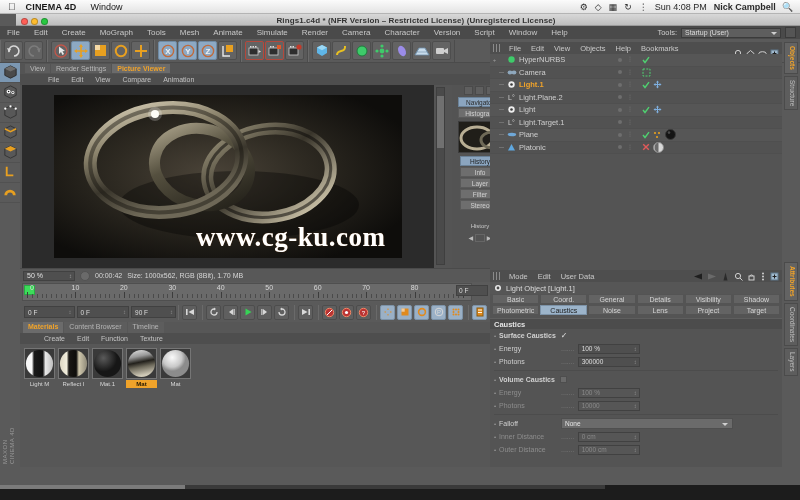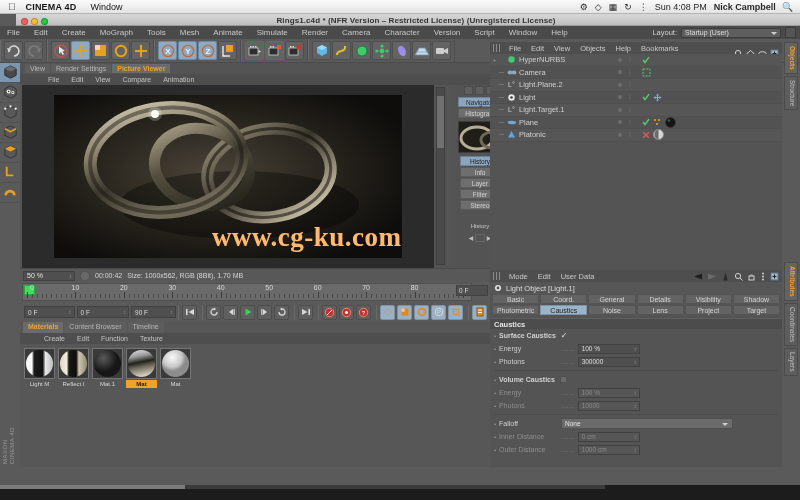--- a/index.html
+++ b/index.html
@@ -200,22 +200,22 @@
   .bottombar { position:absolute; left:0; top:467px; width:800px; height:18px;
     background:#5a5a5a; border-top:1px solid #4c4c4c; display:flex; align-items:center;
     gap:4px; padding-left:4px; font-size:7.5px; color:#d4d4d4; }
   .bottombar .grip { width:7px; height:8px;
     background:repeating-linear-gradient(90deg,#8a8a8a 0 1px,transparent 1px 3px); }
   .playerbar { position:absolute; left:0; top:485px; width:800px; height:15px; background:#1c1c1c; }
   .playerbar .prog { position:absolute; left:0; top:0; height:4px; width:185px; background:#7b7b7b; }
   .playerbar .prog2 { position:absolute; left:185px; top:0; height:4px; width:420px; background:#3a3a3a; }
 
   
-  .watermark { position:absolute; left:212px; top:222px; font-size:27px; font-weight:bold;
-    color:#fdba74; font-family:"Liberation Serif", serif; letter-spacing:.5px;
+  .watermark { position:absolute; left:196px; top:222px; font-size:27px; font-weight:bold;
+    color:#ffffff; font-family:"Liberation Serif", serif; letter-spacing:.5px;
     text-shadow:0 0 1px rgba(120,60,0,.8); pointer-events:none; z-index:50; }
 </style>
 </head>
 <body>
 
 <div id="app">
 
   <div class="osbar">
     <span class="apple"></span>
     <span class="mi bold">CINEMA 4D</span>
@@ -251,21 +251,21 @@
       <span class="m">Animate</span>
       <span class="m">Simulate</span>
       <span class="m">Render</span>
       <span class="m">Camera</span>
       <span class="m">Character</span>
       <span class="m">Version</span>
       <span class="m">Script</span>
       <span class="m">Window</span>
       <span class="m">Help</span>
     <span class="layout">
-      <span class="lbl">Layout:</span>
+      <span class="lbl">Tools:</span>
       <span class="sel">Startup (User)</span>
       <span class="grid"></span>
     </span>
   </div>
 
   <div class="toolbar" id="toolbar">
       <div class="tgroup">
         <div class="tbtn">
           <svg width="16" height="16" viewBox="0 0 16 16">
             <path d="M3 9 A5 5 0 1 1 8 13" fill="none" stroke="#d8d8d8" stroke-width="1.6"></path>
@@ -954,20 +954,43 @@
             <svg width="9" height="9" viewBox="0 0 9 9">
               <rect x="1" y="1" width="7" height="7" fill="none" stroke="#4fd070" stroke-dasharray="2 1.3"></rect>
             </svg>
           </span>
         </div>
         <div class="omrow">
           <span class="tw"></span>
           <span class="dash">─</span>
           <span class="oicon">
             <svg width="9" height="9" viewBox="0 0 9 9">
+              <circle cx="4.5" cy="4.5" r="3.2" fill="#ededed"></circle>
+              <circle cx="4.5" cy="4.5" r="1.3" fill="#3a3a3a"></circle>
+            </svg>
+          </span>
+          <span class="oname sel">Light.1</span>
+          <span class="dots">
+            <span class="d"></span>
+            <span style="font-size:6px;color:#8a8a8a;line-height:5px">⋮</span>
+          </span>
+          <span class="tags">
+            <svg width="8" height="8" viewBox="0 0 8 8">
+              <path d="M1 4 L3 6.5 L7 1.2" fill="none" stroke="#4fd070" stroke-width="1.4"></path>
+            </svg>
+            <svg width="9" height="9" viewBox="0 0 9 9">
+              <path d="M4.5 0.5 L6 2.5 L5 2.5 L5 4 L6.5 4 L6.5 3 L8.5 4.5 L6.5 6 L6.5 5 L5 5 L5 6.5 L6 6.5 L4.5 8.5 L3 6.5 L4 6.5 L4 5 L2.5 5 L2.5 6 L0.5 4.5 L2.5 3 L2.5 4 L4 4 L4 2.5 L3 2.5 Z" fill="#7fb0e0"></path>
+            </svg>
+          </span>
+        </div>
+        <div class="omrow">
+          <span class="tw"></span>
+          <span class="dash">─</span>
+          <span class="oicon">
+            <svg width="9" height="9" viewBox="0 0 9 9">
               <text x="1" y="7" font-size="7" fill="#cfcfcf" font-family="Liberation Sans">L°</text>
             </svg>
           </span>
           <span class="oname">Light.Plane.2</span>
           <span class="dots">
             <span class="d"></span>
             <span style="font-size:6px;color:#8a8a8a;line-height:5px">⋮</span>
           </span>
           <span class="tags"></span>
         </div>

